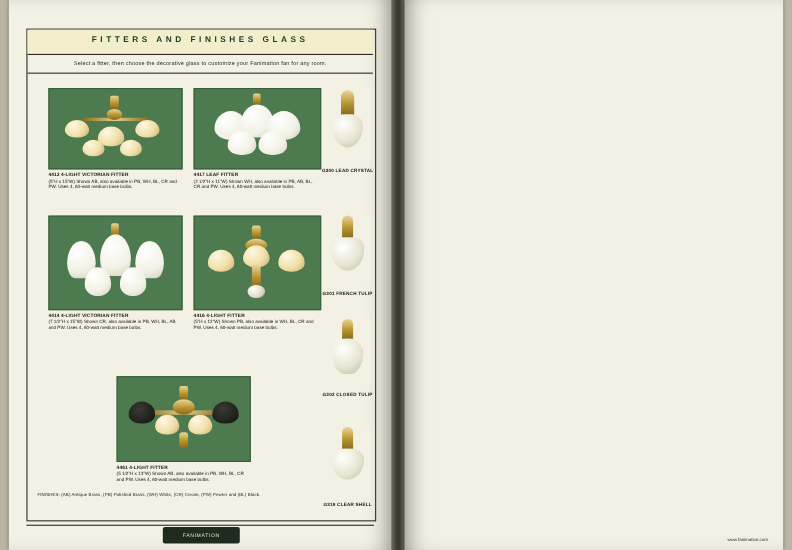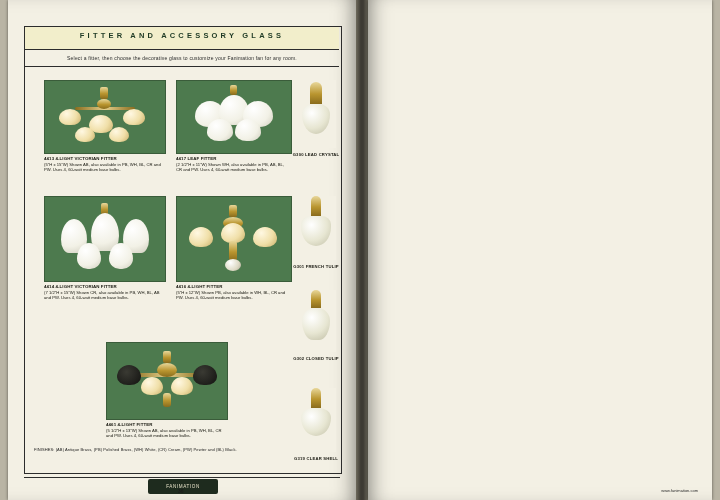--- a/index.html
+++ b/index.html
@@ -61,21 +61,21 @@
 </style>
 </head>
 <body>
 
 <div class="spread">
 
   <div class="page left">
 
     <div class="frame"></div>
     <div class="header-band"></div>
-    <div class="hdr-title">FITTER AND ACCESSORY GLASS</div>
+    <div class="hdr-title">FITTERS AND FINISHES GLASS</div>
     <div class="hdr-rule"></div>
     <div class="hdr-sub">Select a fitter, then choose the decorative glass to customize your Fanimation fan for any room.</div>
     <div class="hdr-rule2"></div>
 
     <div class="panel" style="left:36px;top:80px;width:120px;height:72px;">
       <div class="fix brass" style="left:55px;top:6px;width:8px;height:12px;border-radius:2px;"></div>
       <div class="fix stem" style="left:30px;top:26px;width:60px;height:3px;border-radius:2px;"></div>
       <div class="fix brass" style="left:52px;top:18px;width:14px;height:10px;border-radius:50%;"></div>
       <div class="fix shade amber" style="left:14px;top:28px;width:22px;height:16px;"></div>
       <div class="fix shade amber" style="left:44px;top:34px;width:24px;height:18px;"></div>

